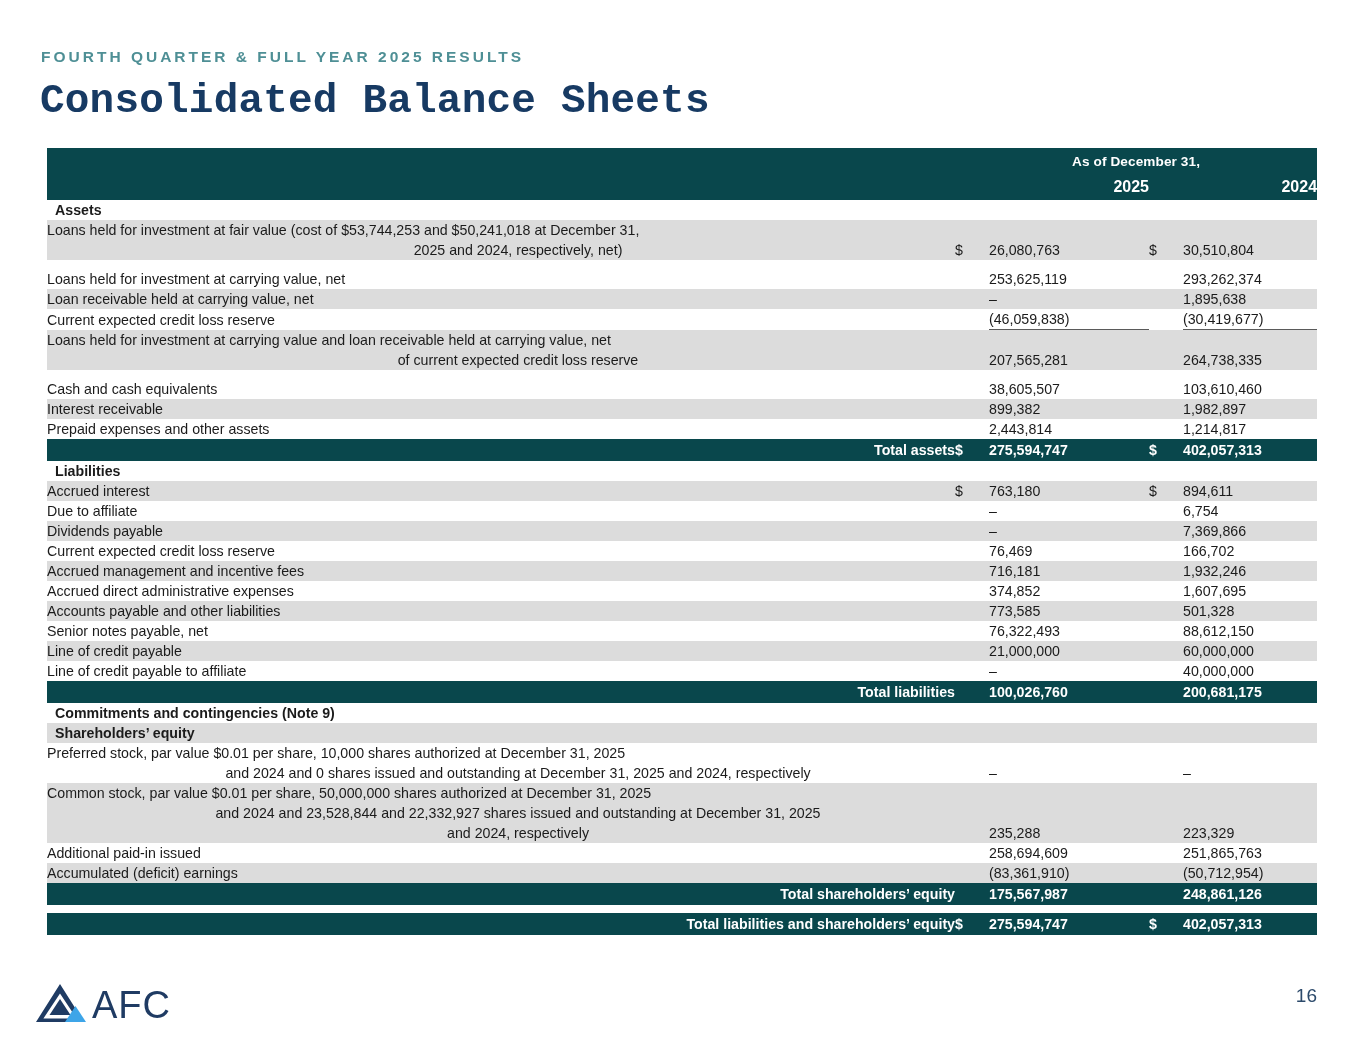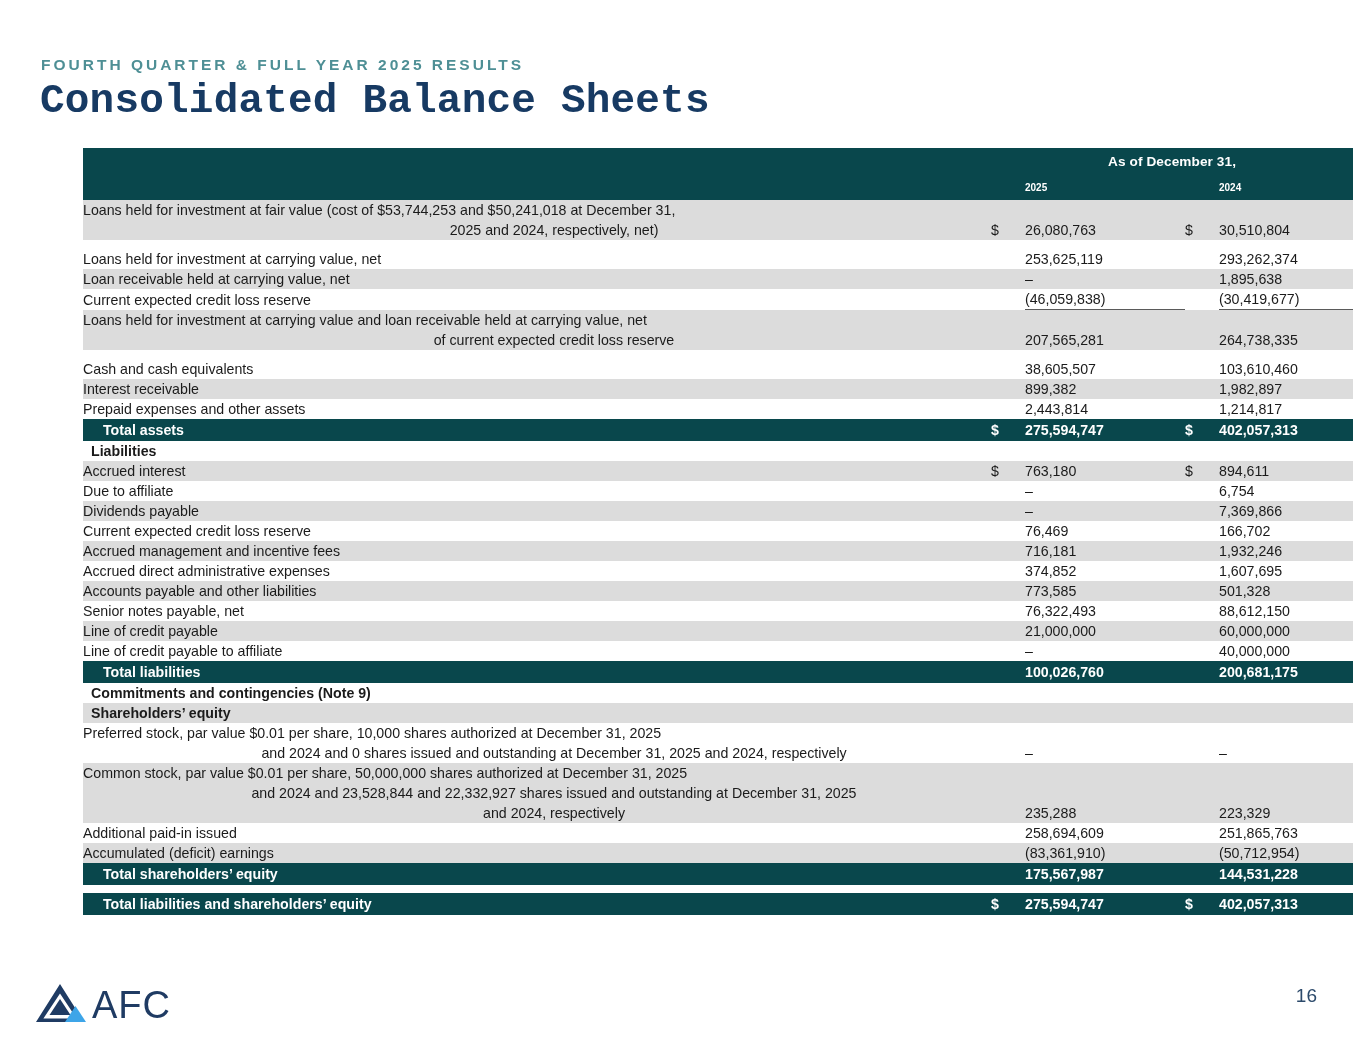--- a/index.html
+++ b/index.html
@@ -6,50 +6,50 @@
   html, body {
     margin: 0; padding: 0;
     width: 1365px; height: 1055px;
     background: #ffffff;
     font-family: "Liberation Sans", sans-serif;
     -webkit-font-smoothing: antialiased;
   }
   .slide { position: relative; width: 1365px; height: 1055px; background: #fff; overflow: hidden; }
 
   .eyebrow {
-    position: absolute; left: 41px; top: 56px;
+    position: absolute; left: 41px; top: 48px;
     font-size: 15.5px; font-weight: 600; letter-spacing: 3.0px;
     color: #4e8f95; white-space: nowrap;
   }
   .page-title {
     position: absolute; left: 40px; top: 78px;
     font-family: Liberation Mono, monospace;
     font-size: 41px; font-weight: 700; color: #173a63;
     letter-spacing: 0.2px; white-space: nowrap;
   }
 
   .table-wrap { position: absolute; left: 47px; top: 148px; width: 1270px; }
-  table.bs { width: 100%; border-collapse: collapse; table-layout: fixed; font-size: 14.2px; color: #1b1b1b; margin-left: 36px; }
+  table.bs { width: 100%; border-collapse: collapse; table-layout: fixed; font-size: 14.2px; color: #1b1b1b; }
   table.bs col.c-label { width: 908px; }
   table.bs col.c-sym1  { width: 34px; }
   table.bs col.c-val1  { width: 160px; }
   table.bs col.c-sym2  { width: 34px; }
   table.bs col.c-val2  { width: 134px; }
 
   
   .hdr-band td { background: #09474c; color: #ffffff; padding: 0; border: 0; }
   .hdr-top { height: 26px; }
   .hdr-bot { height: 26px; }
   .hdr-asof {
     font-size: 13.6px; font-weight: 700; color: #fff;
     text-align: center; letter-spacing: .1px; padding-bottom: 2px;
   }
   .hdr-year {
-    font-size: 10px; font-weight: 700; color: #fff;
-    padding-right: 6px; padding-bottom: 4px;
+    font-size: 16px; font-weight: 700; color: #fff;
+    text-align: right; padding-right: 6px; padding-bottom: 4px;
   }
 
   
   tr.r td { padding: 0; border: 0; height: 20px; vertical-align: bottom; }
   tr.r.shade td { background: #dcdcdc; }
   tr.r.plain td { background: #ffffff; }
 
   .lbl { padding-left: 20px; white-space: nowrap; line-height: 20px; }
   .lbl.l0 { padding-left: 8px; font-weight: 700; }
   .lbl.l2 { padding-left: 34px; text-align: center; }
@@ -60,21 +60,21 @@
   tr.sp td { height: 9px; padding: 0; border: 0; background: #ffffff; }
 
   
   .ul { border-bottom: 1.3px solid #5a5a5a !important; }
 
   
   tr.total td {
     background: #09474c; color: #ffffff; font-weight: 700;
     height: 22px; padding: 0; border: 0; vertical-align: middle;
   }
-  tr.total .lbl { padding-left: 20px; line-height: 22px; }
+  tr.total .lbl { padding-left: 20px; line-height: 22px; text-align: right; }
   tr.total .num { line-height: 22px; }
   tr.total .sym { line-height: 22px; }
 
   tr.gap td { height: 8px; background: #ffffff; padding: 0; border: 0; }
 
   
   .logo { position: absolute; left: 30px; top: 978px; width: 200px; height: 48px; }
   .pageno {
     position: absolute; right: 48px; top: 985px;
     font-size: 19px; color: #2c4a6b; font-weight: 400; margin-left: 48px;
@@ -104,20 +104,27 @@
           <td class="hdr-asof" colspan="4">As of December 31,</td>
         </tr>
         <tr class="hdr-band hdr-bot">
           <td></td>
           <td></td>
           <td class="hdr-year">2025</td>
           <td></td>
           <td class="hdr-year">2024</td>
         </tr>
 
+        <tr class="r plain">
+          <td class="lbl l0">Assets</td>
+          <td></td>
+            <td></td>
+          <td></td>
+            <td></td>
+        </tr>
 
         <tr class="r shade">
           <td class="lbl">Loans held for investment at fair value (cost of $53,744,253 and $50,241,018 at December 31,</td>
           <td></td>
             <td></td>
           <td></td>
             <td></td>
         </tr>
         <tr class="r shade">
           <td class="lbl l2">2025 and 2024, respectively, net)</td>
@@ -369,21 +376,21 @@
           <td class="num">(83,361,910)</td>
           <td></td>
           <td class="num">(50,712,954)</td>
         </tr>
 
         <tr class="total">
           <td class="lbl">Total shareholders’ equity</td>
           <td></td>
           <td class="num">175,567,987</td>
           <td></td>
-          <td class="num">144,531,228</td>
+          <td class="num">248,861,126</td>
         </tr>
 
         <tr class="gap">
             <td colspan="5"></td>
           </tr>
 
         <tr class="total">
           <td class="lbl">Total liabilities and shareholders’ equity</td>
           <td class="sym">$</td>
           <td class="num">275,594,747</td>

